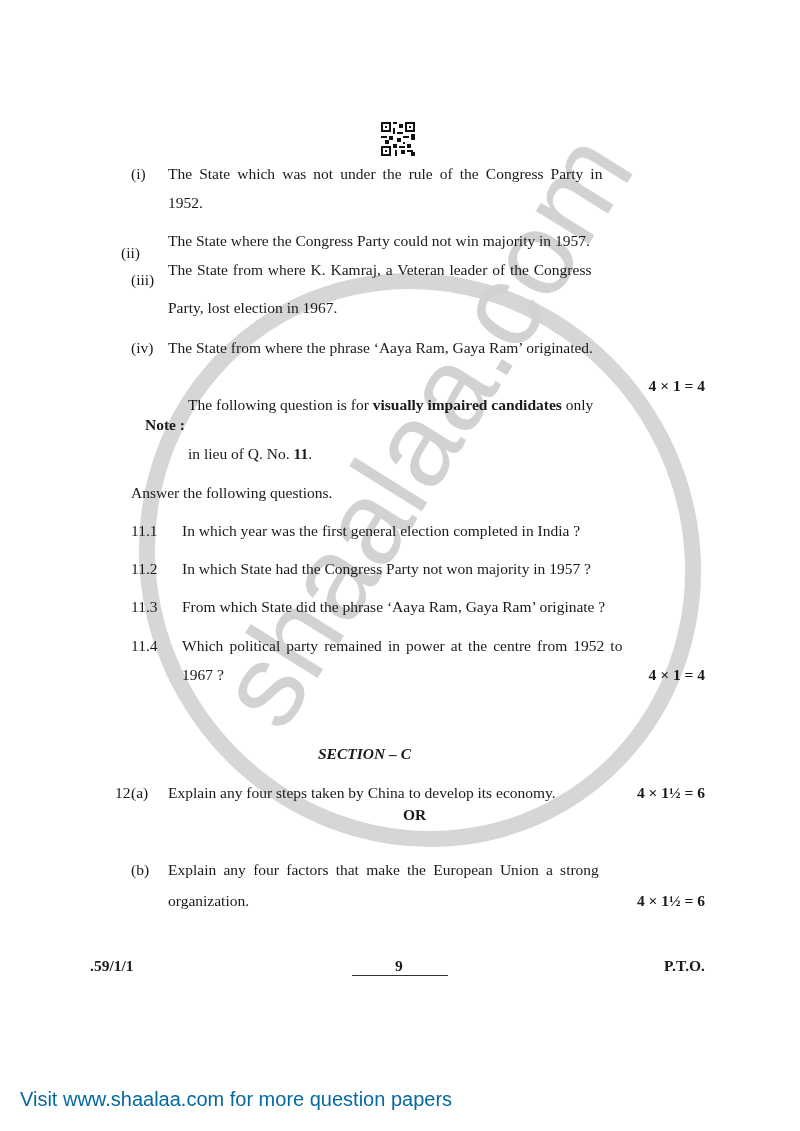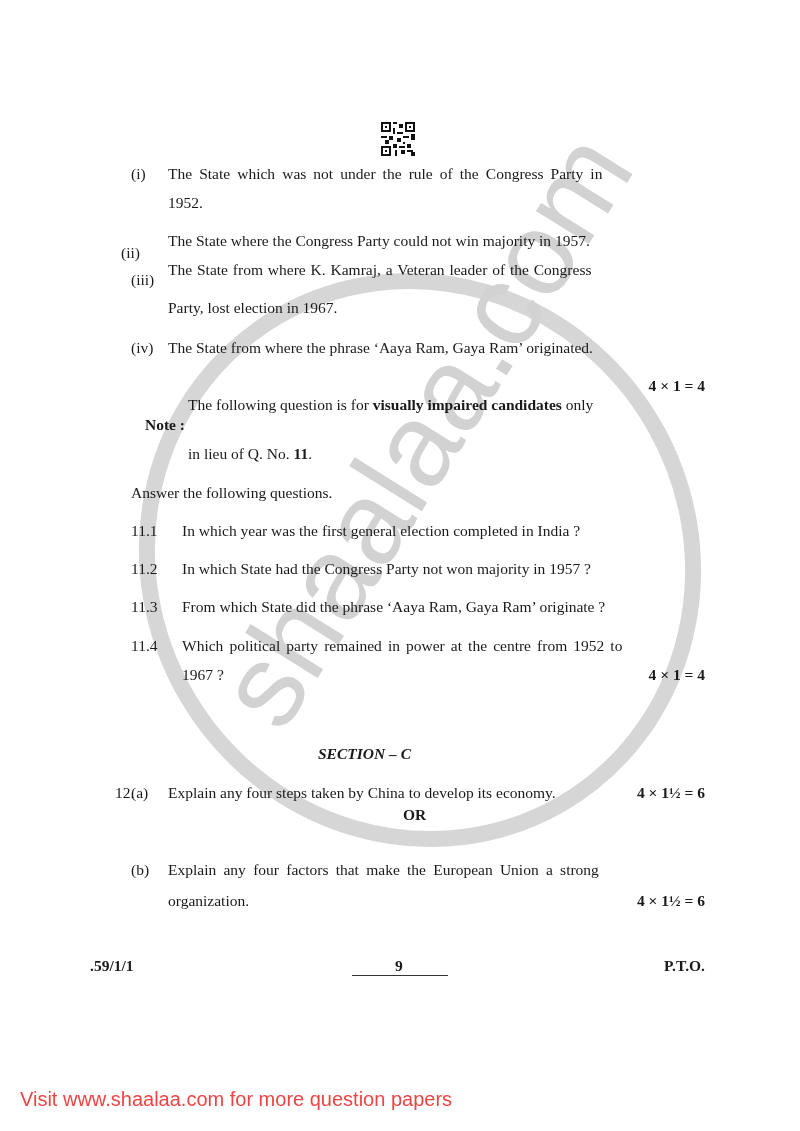--- a/index.html
+++ b/index.html
@@ -5,21 +5,21 @@
   html, body { margin:0; padding:0; background:#ffffff; }
   body { width:800px; height:1131px; position:relative; overflow:hidden;
          font-family:"DejaVu Serif", "Liberation Serif", serif; color:#1a1a1a; }
   .page { position:absolute; left:0; top:0; width:800px; height:1131px; }
   .serif { font-family:"Liberation Serif", "DejaVu Serif", serif; font-size:15.5px; }
   .abs { position:absolute; white-space:nowrap; }
   .b { font-weight:bold; }
   .watermark { position:absolute; left:0; top:0; width:800px; height:1131px; pointer-events:none; }
   .qr { position:absolute; left:381px; top:122px; width:34px; height:34px; }
   .footer-link { position:absolute; left:20px; top:1088px; font-family:"Liberation Sans", "DejaVu Sans", sans-serif;
-                 font-size:20px; color:#ef4444; white-space:nowrap; }
+                 font-size:20px; color:#0369a1; white-space:nowrap; }
   .pgline { position:absolute; left:352px; top:975px; width:96px; height:1px; background:#333; }
 </style>
 </head>
 <body>
 
 <div class="page">
 
   <svg class="watermark" viewBox="0 0 800 1131">
     <ellipse cx="420" cy="560" rx="270" ry="282" fill="none" stroke="#d6d6d6" stroke-width="16" transform="rotate(-30 420 560)"></ellipse>
     <text x="0" y="0" font-family="Liberation Sans, DejaVu Sans, sans-serif" font-size="118" fill="#d2d2d2" transform="translate(282 735) rotate(-58)">shaalaa.com</text>

